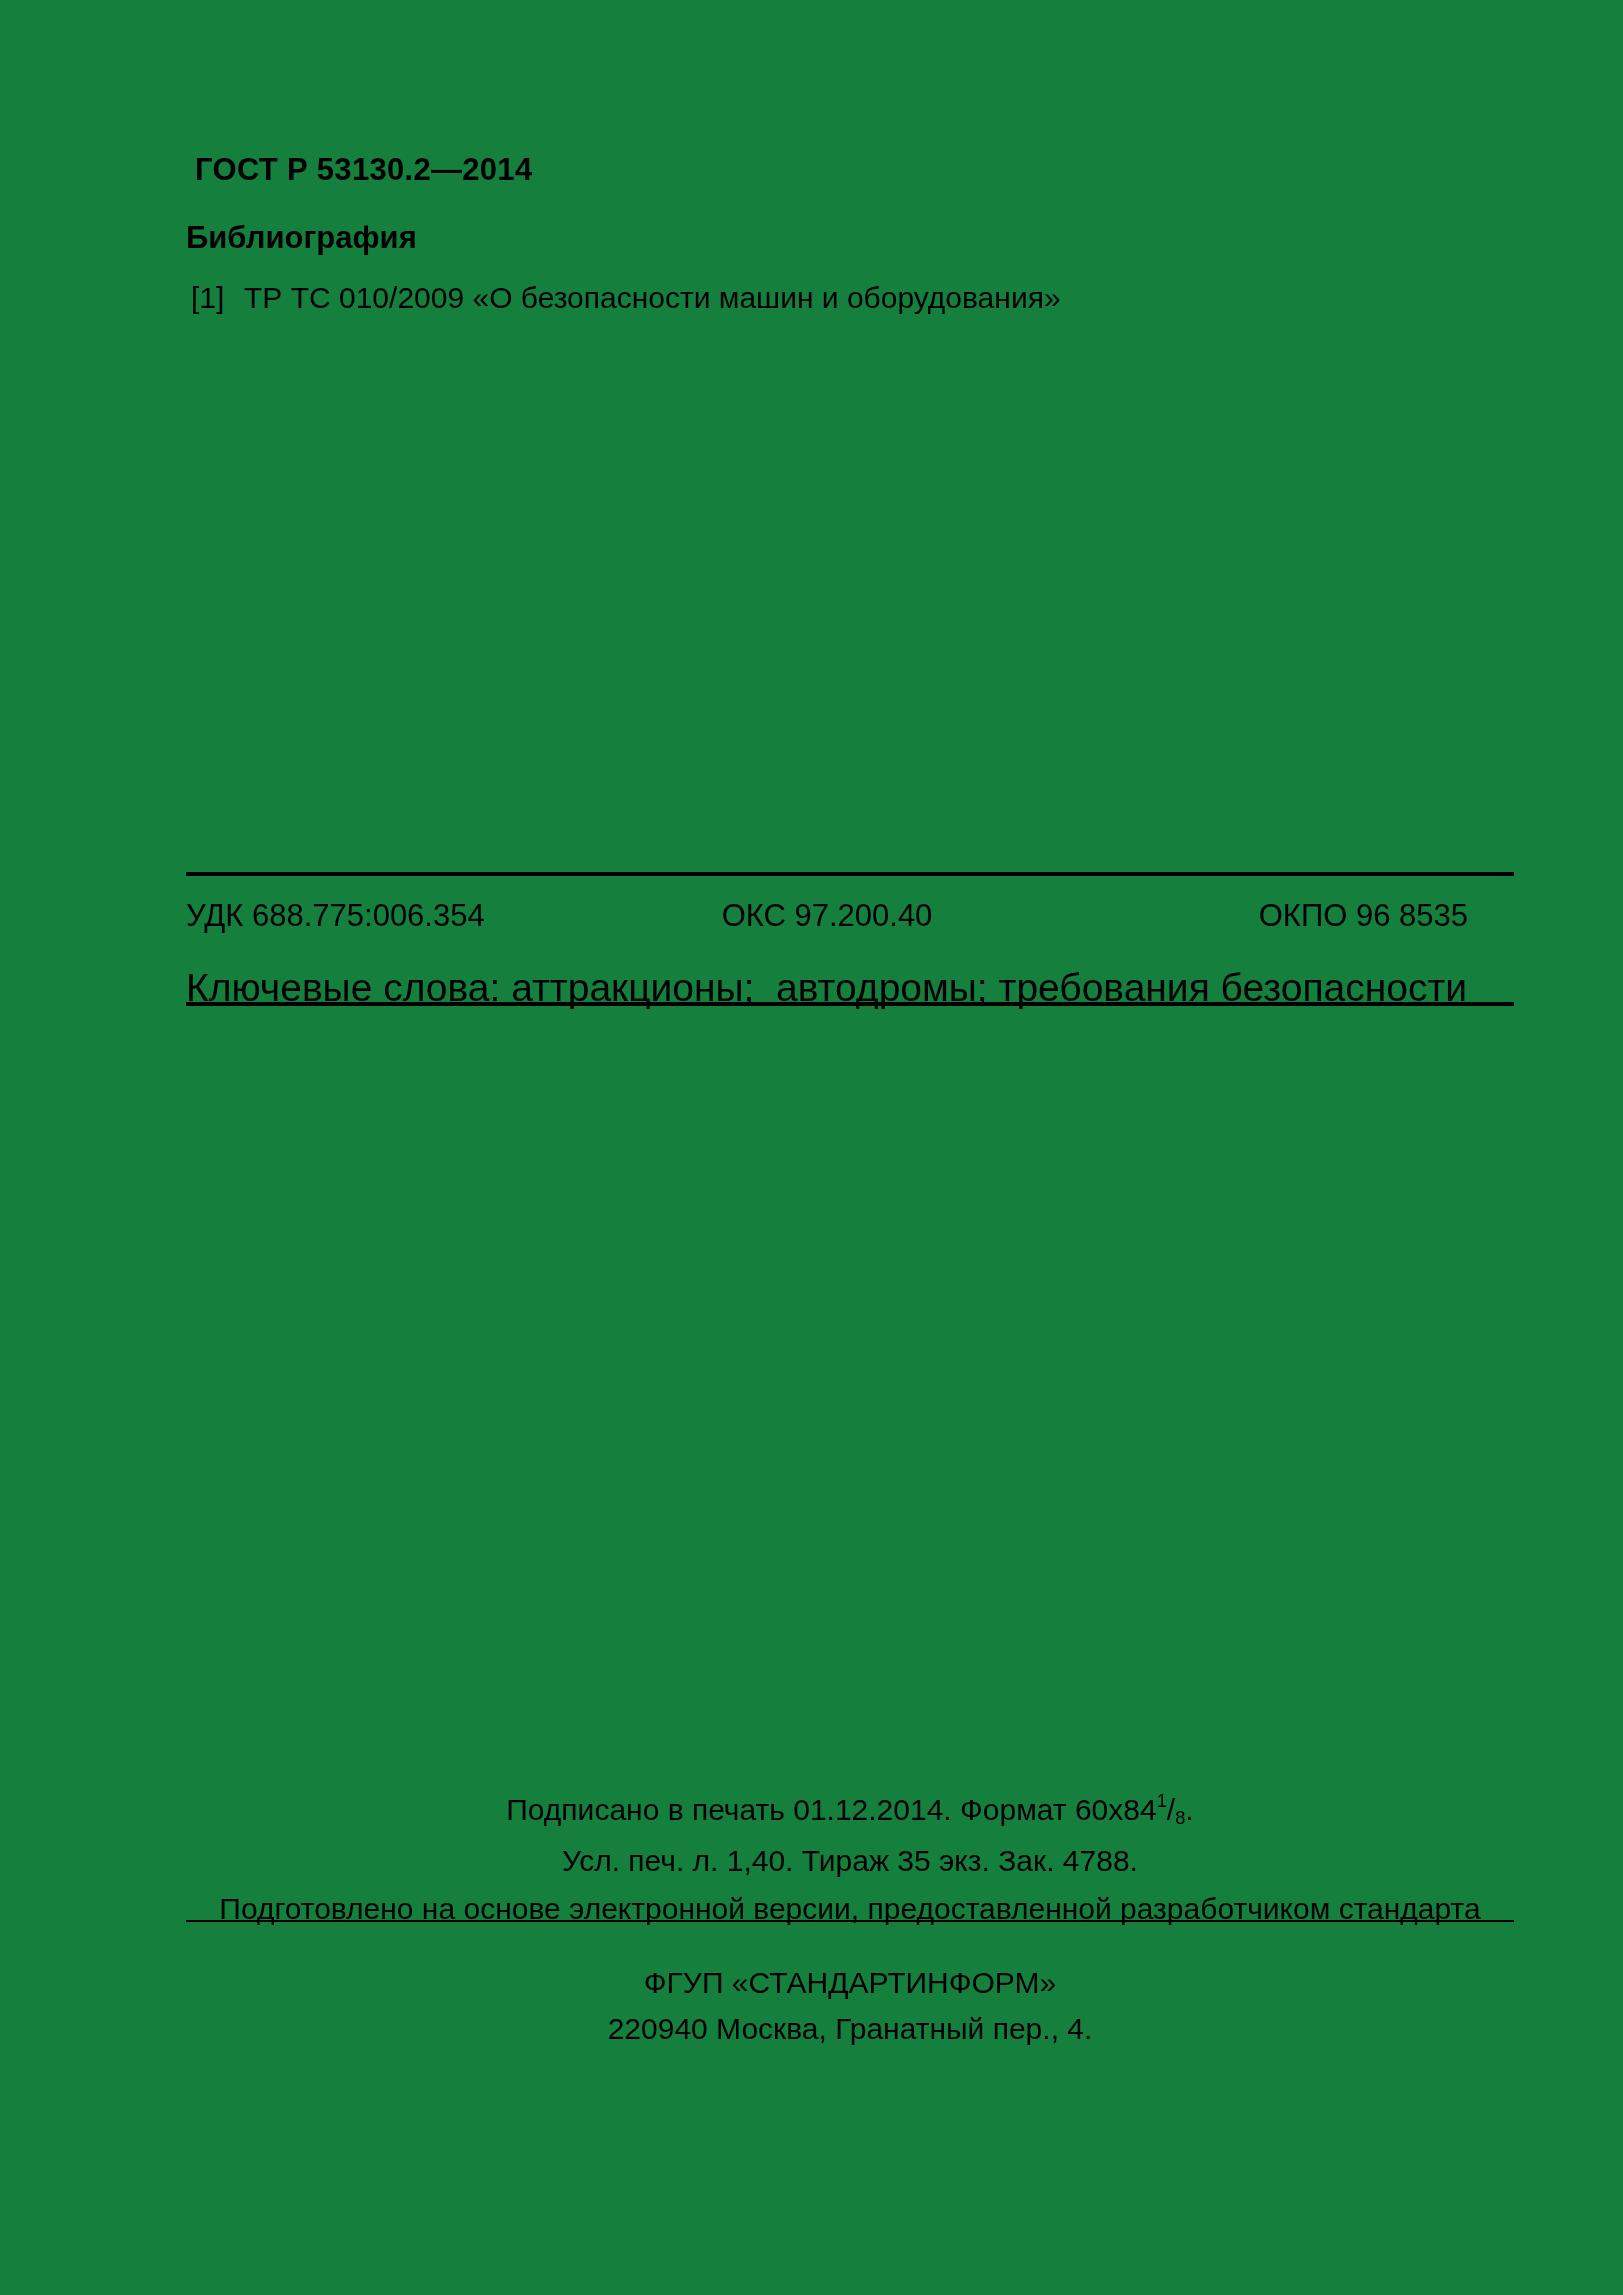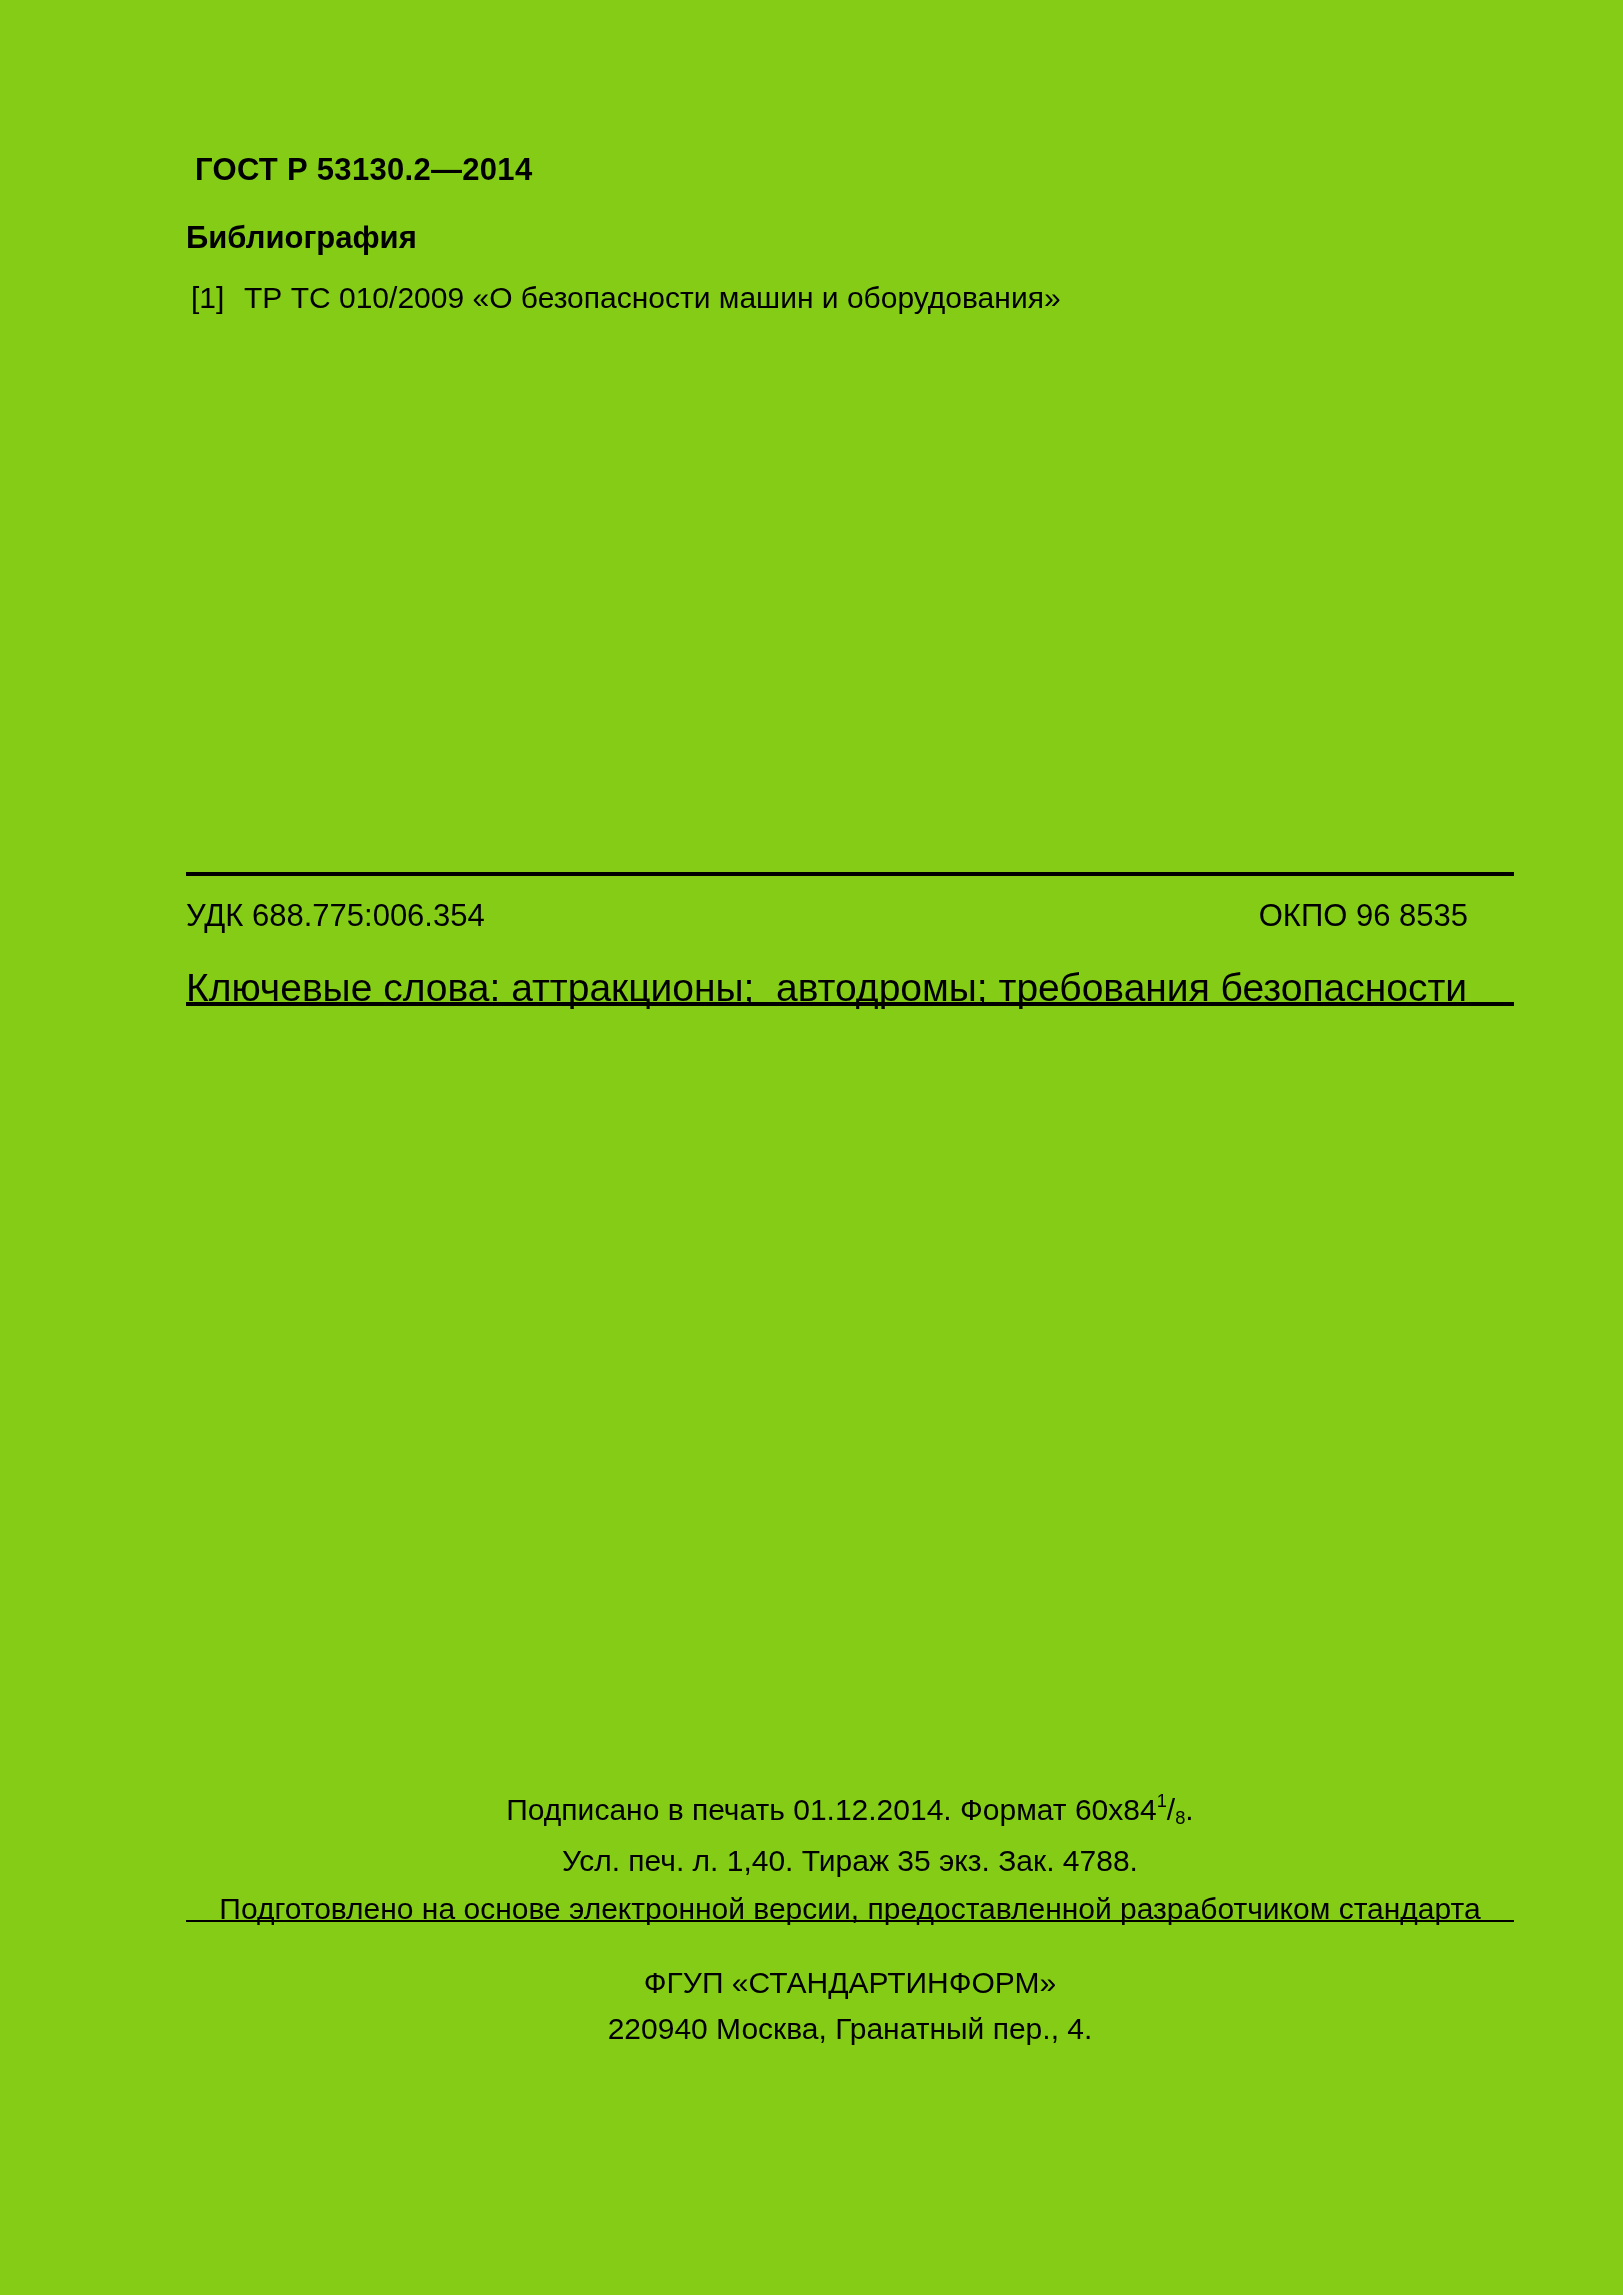--- a/index.html
+++ b/index.html
@@ -4,21 +4,21 @@
 <style>
   html, body {
     margin: 0;
     padding: 0;
     background: #ffffff;
   }
   .page {
     position: relative;
     width: 1623px;
     height: 2295px;
-    background: #84cc16;
+    background: #15803d;
     color: #000000;
     font-family: "Liberation Sans", sans-serif;
     line-height: 1.15;
     overflow: hidden;
   }
   .doc-number {
     position: absolute;
     left: 195px;
     top: 152px;
     font-size: 31px;
@@ -114,20 +114,21 @@
 
   <div class="bib-entry">
     <span class="bib-ref">[1]</span>
     <span>ТР ТС 010/2009 «О безопасности машин и оборудования»</span>
   </div>
 
   <div class="rule rule-top"></div>
 
   <div class="codes-row">
     <span class="code-left">УДК 688.775:006.354</span>
+    <span class="code-center">ОКС 97.200.40</span>
     <span class="code-right">ОКПО 96 8535</span>
   </div>
 
   <div class="keywords">Ключевые слова: аттракционы;  автодромы; требования безопасности</div>
 
   <div class="rule rule-mid"></div>
 
   <div class="center-line colophon-1">
     <span>Подписано в печать 01.12.2014. Формат 60х84</span><span class="frac-sup">1</span><span>/</span><span class="frac-sub">8</span><span>.</span>
   </div>

